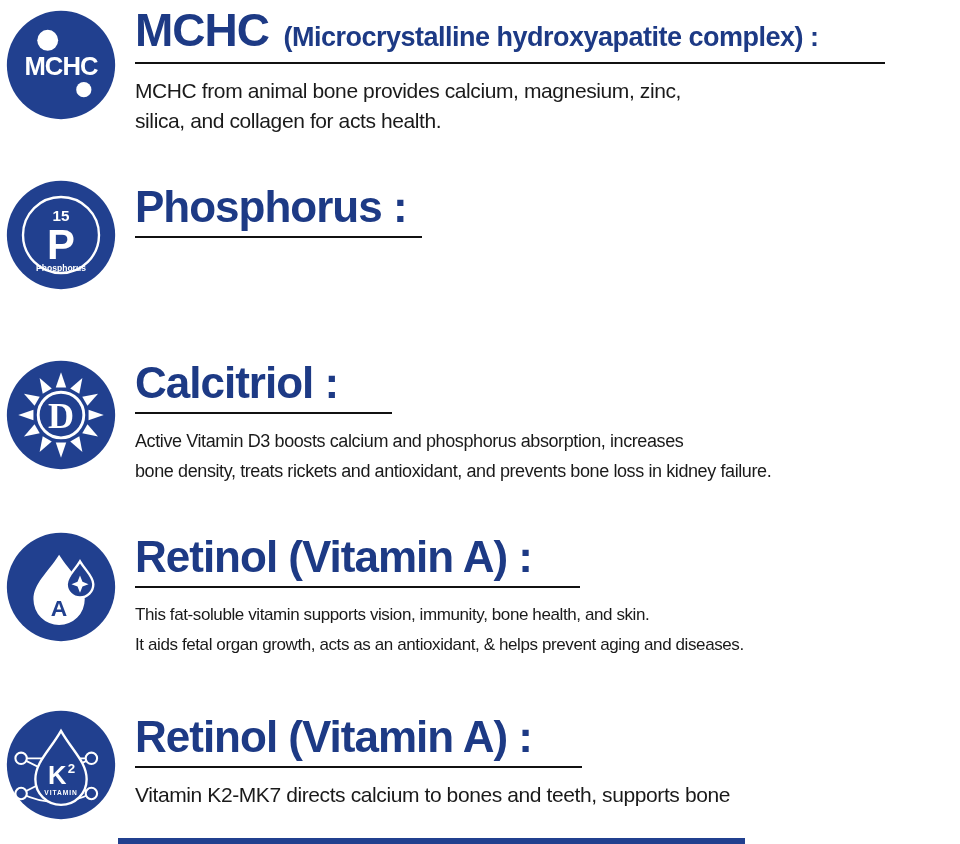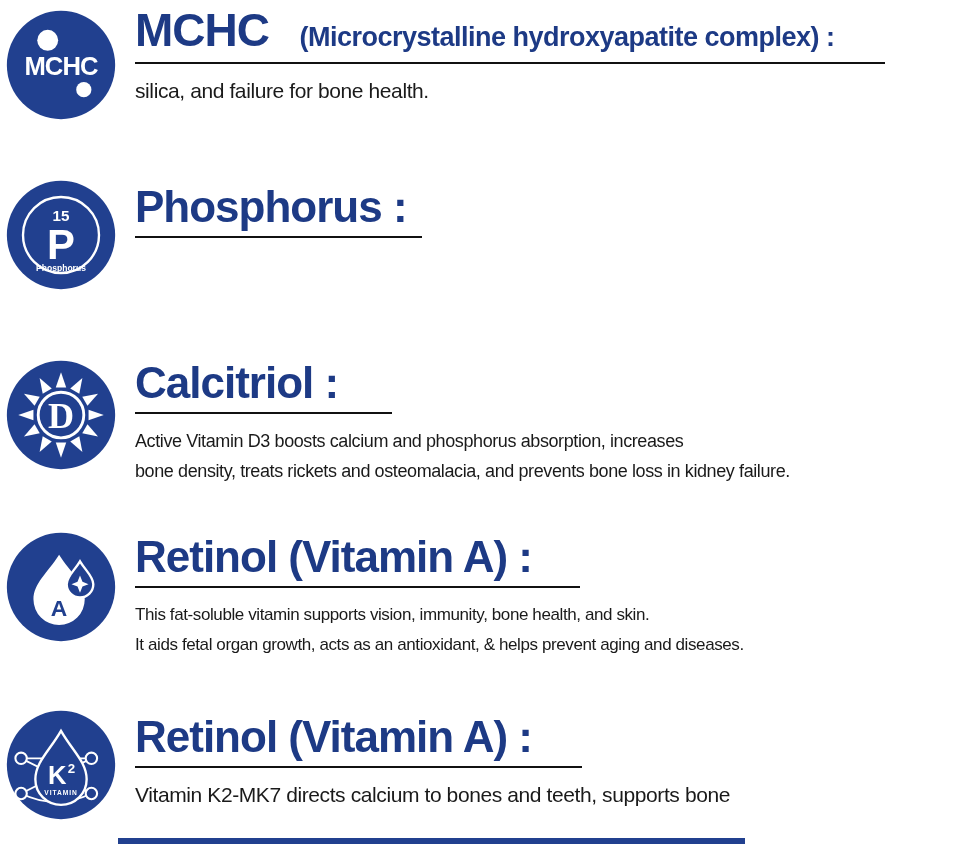--- a/index.html
+++ b/index.html
@@ -8,21 +8,21 @@
     position:relative;
     background:#ffffff;
     font-family:"Liberation Sans", sans-serif;
     overflow:hidden;
   }
   .section { position:absolute; left:0; width:960px; }
   .icon-wrap { position:absolute; left:4px; width:114px; height:114px; }
   .content { position:absolute; left:135px; top:0; right:4px; }
   .title-line { color:var(--title-blue); font-weight:bold; white-space:nowrap; }
   .title-main { font-size:46px; letter-spacing:-1px; line-height:52px; display:inline-block; vertical-align:baseline; }
-  .title-sub  { font-size:27px; letter-spacing:-0.5px; display:inline-block; margin-left:26px; vertical-align:baseline; }
+  .title-sub  { font-size:27px; letter-spacing:-0.5px; display:inline-block; margin-left:10px; vertical-align:baseline; }
   .title-single { font-size:44px; letter-spacing:-1px; line-height:46px; }
   .rule { height:2px; background:var(--rule-color); margin-top:6px; }
   .body-text { color:var(--body-color); font-size:21px; line-height:30px; letter-spacing:-0.4px; margin-top:12px; white-space:nowrap; }
   svg text { font-family:"Liberation Sans", sans-serif; font-weight:bold; fill:#ffffff; text-anchor:middle; }
   svg .bg { fill:var(--icon-blue); }
   svg .stroke-w { stroke:#ffffff; fill:none; }
   svg .node { fill:var(--icon-blue); stroke:#ffffff; stroke-width:2.2; }
   svg .serif-d { font-family:"Liberation Serif", serif; }
   svg .blue-letter { fill:var(--icon-blue); }
   #bottom-bar { position:absolute; left:118px; top:838px; width:627px; height:6px; background:var(--icon-blue); }
@@ -39,21 +39,22 @@
       <text x="60" y="71" font-size="27" letter-spacing="-1">MCHC</text>
     </svg>
   </div>
   <div class="content" style="top:0;">
     <div class="title-line">
       <span class="title-main">MCHC</span>
       <span class="title-sub">(Microcrystalline hydroxyapatite complex) :</span>
     </div>
     <div class="rule" style="width:750px;"></div>
     <div class="body-text">
-      <div>silica, and failure for bone health.</div>
+      <div>MCHC from animal bone provides calcium, magnesium, zinc,</div>
+      <div>silica, and collagen for acts health.</div>
     </div>
   </div>
 </div>
 
 <div class="section" style="top:178px;">
   <div class="icon-wrap" style="top:0;text-align:right;">
     <svg viewBox="0 0 120 120" width="114" height="114">
       <circle class="bg" cx="60" cy="60" r="57"></circle>
       <circle class="stroke-w" cx="60" cy="60" r="40" stroke-width="2.5"></circle>
       <text x="60" y="45" font-size="16">15</text>
@@ -89,21 +90,21 @@
       </g>
       <circle class="stroke-w" cx="60" cy="60" r="24" stroke-width="3"></circle>
       <text x="60" y="74" font-size="38" class="serif-d">D</text>
     </svg>
   </div>
   <div class="content" style="top:4px;">
     <div class="title-line title-single">Calcitriol :</div>
     <div class="rule" style="width:257px;"></div>
     <div class="body-text" style="font-size:18px;">
       <div>Active Vitamin D3 boosts calcium and phosphorus absorption, increases</div>
-      <div>bone density, treats rickets and osteomalacia, and prevents bone loss in kidney failure.</div>
+      <div>bone density, treats rickets and antioxidant, and prevents bone loss in kidney failure.</div>
     </div>
   </div>
 </div>
 
 <div class="section" style="top:528px;">
   <div class="icon-wrap" style="top:2px;">
     <svg viewBox="0 0 120 120" width="114" height="114">
       <circle class="bg" cx="60" cy="60" r="57"></circle>
       <path d="M58,26 C70,45 85,56 85,73 A27,27 0 1 1 31,73 C31,56 46,45 58,26 Z" fill="#ffffff"></path>
       <path d="M80,33 C86,43 94,49 94,57 A14,14 0 1 1 66,57 C66,49 74,43 80,33 Z" fill="var(--icon-blue)" stroke="#ffffff" stroke-width="2.5"></path>

